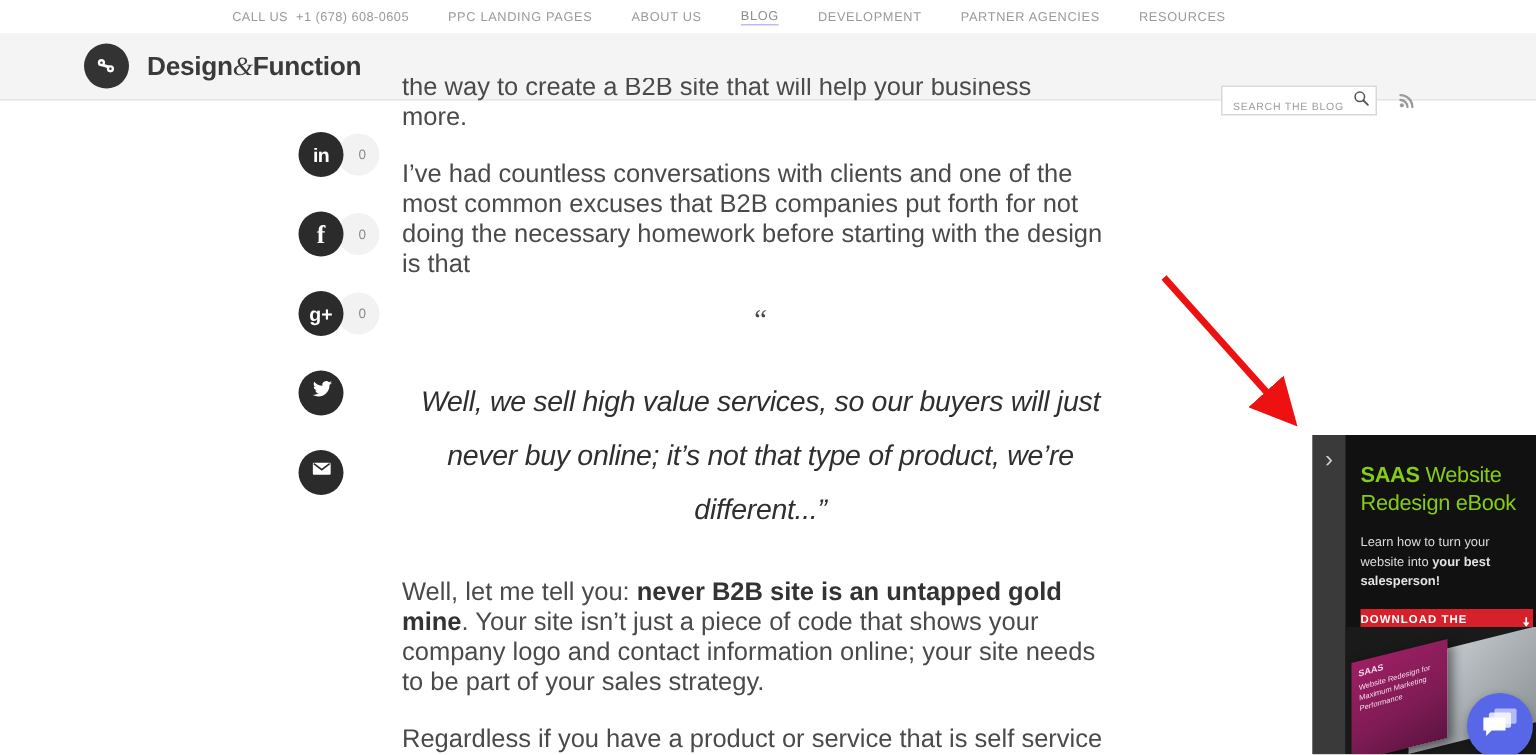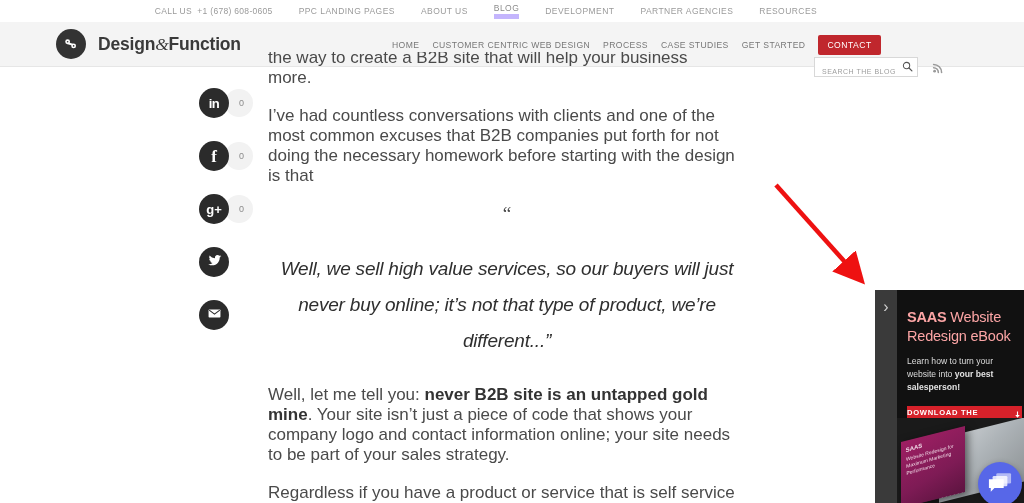--- a/index.html
+++ b/index.html
@@ -16,21 +16,21 @@
   
   .topbar {
     position: absolute; top: 0; left: 0; width: 972px; height: 22px;
     background: #ffffff;
     display: flex; align-items: center; justify-content: center;
     gap: 26px;
     font-size: 8.5px; letter-spacing: .45px; color: #9a9a9a;
   }
   .topbar a { color: #9a9a9a; text-decoration: none; white-space: nowrap; }
   .topbar .callus { color: #9a9a9a; letter-spacing:.3px; }
-  .topbar .active { color: #8c8c8c; border-bottom: 5px solid #c4b5fd; padding-bottom: 1px; }
+  .topbar .active { color: #8c8c8c; border-bottom: 1px solid #c4b5fd; padding-bottom: 1px; }
 
   
   .header {
     position: absolute; top: 22px; left: 0; width: 1024px; height: 45px;
     background: #f4f4f4;
     border-bottom: 1px solid #e6e6e6;
   }
   .brand { position: absolute; left: 56px; top: 7px; display: flex; align-items: center; gap: 12px; }
   .brand-mark {
     width: 30px; height: 30px; border-radius: 50%;
@@ -120,21 +120,21 @@
     background: #111111; overflow: hidden;
   }
   .ebook-toggle {
     position: absolute; left: 0; top: 0; width: 22px; height: 213px;
     background: #3a3a3a; color: #cfcfcf;
     display: flex; align-items: flex-start; justify-content: center;
     padding-top: 9px; font-size: 16px; line-height: 1;
   }
   .ebook-body { position: absolute; left: 22px; top: 0; width: 127px; height: 213px; padding: 18px 12px 0 10px; }
   .ebook-title {
-    color: #fca5a5; font-size: 14.5px; line-height: 19px; letter-spacing: -.2px;
+    color: #84cc16; font-size: 14.5px; line-height: 19px; letter-spacing: -.2px;
   }
   .ebook-title b { font-weight: bold; }
   .ebook-sub {
     color: #e2e2e2; font-size: 8.6px; line-height: 13px; margin-top: 9px; font-weight: bold;
   }
   .ebook-sub .light { font-weight: normal; color:#dcdcdc; }
   .ebook-cta {
     margin-top: 12px; background: #d6212a; color: #ffffff;
     font-size: 7.6px; font-weight: bold; letter-spacing: .7px;
     height: 21px; display: flex; align-items: center; justify-content: center; gap: 6px;
@@ -194,28 +194,20 @@
           <circle cx="7.5" cy="9" r="3.2" fill="#fff"></circle>
           <circle cx="15.5" cy="14.5" r="3.2" fill="#fff"></circle>
           <path d="M8 11 L16 13.5" stroke="#fff" stroke-width="2.6" stroke-linecap="round"></path>
           <circle cx="7.5" cy="9" r="1.1" fill="#333"></circle>
           <circle cx="15.5" cy="14.5" r="1.1" fill="#333"></circle>
         </svg>
       </span>
       <span class="brand-name"><span>Design</span><span class="amp">&amp;</span><span>Function</span></span>
     </div>
 
-    <div class="mainnav">
-      <a href="#">HOME</a>
-      <a href="#">CUSTOMER CENTRIC WEB DESIGN</a>
-      <a href="#">PROCESS</a>
-      <a href="#">CASE STUDIES</a>
-      <a href="#">GET STARTED</a>
-      <a href="#" class="nav-contact">CONTACT</a>
-    </div>
 
     <div class="searchbox">
       <input type="text" placeholder="SEARCH THE BLOG" style="">
       <span class="search-ico">
         <svg width="11" height="11" viewBox="0 0 16 16">
           <circle cx="6.6" cy="6.6" r="4.6" fill="none" stroke="#555" stroke-width="1.5"></circle>
           <path d="M10.2 10.2 L14.4 14.4" stroke="#555" stroke-width="1.8" stroke-linecap="round"></path>
         </svg>
       </span>
     </div>

